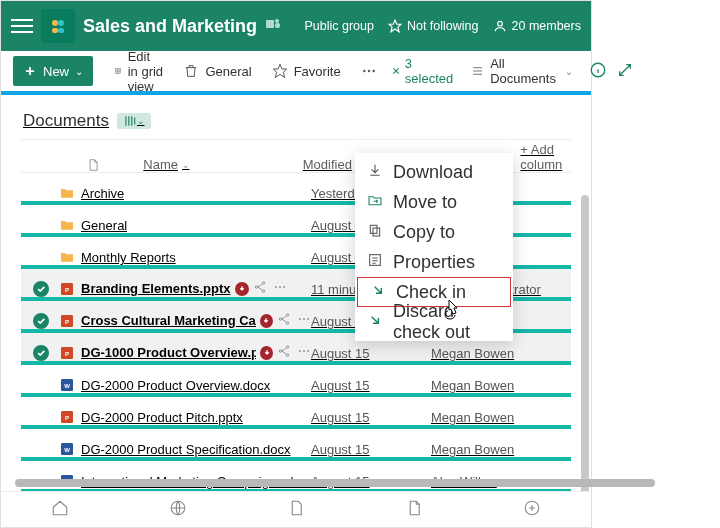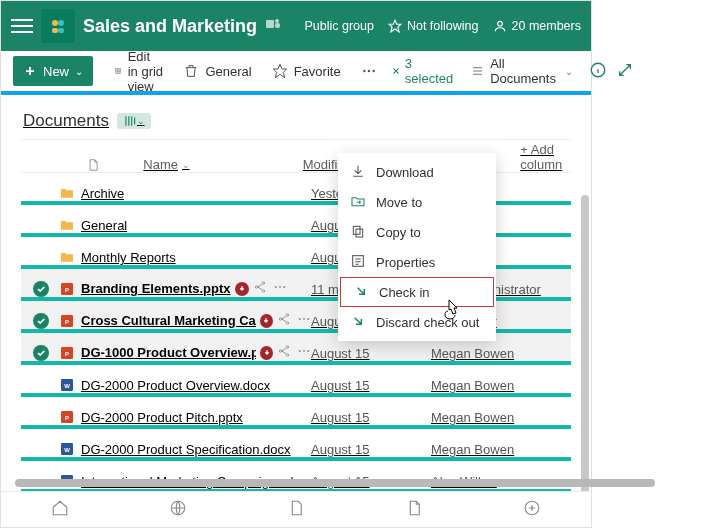--- a/index.html
+++ b/index.html
@@ -34,21 +34,21 @@
 .col-add{width:100px; color:#605e5c;}
 .row { display:flex; align-items:flex-end; height:32px; padding-left:12px; border-bottom:4px solid #14b8a6;}
 .row.selected{ background:#f1f1f1; font-weight:600;}
 .chk{width:16px;height:16px;border-radius:50%;background:#1b8466;display:flex;align-items:center;justify-content:center;}
 .chk svg{width:10px;height:10px;}
 .ficon{width:16px;height:16px;display:flex;align-items:center;justify-content:center;}
 .name-cell{display:flex;align-items:center;gap:6px; font-size:13px; white-space:nowrap; overflow:hidden; text-overflow:ellipsis;}
 .badge{width:14px;height:14px;border-radius:50%;background:#a4262c;display:inline-flex;align-items:center;justify-content:center;}
 .rowactions{display:flex;gap:6px;color:#888;}
 .rowactions svg{width:14px;height:14px;}
-.context-menu { position:absolute; top:58px; left:337px; width:158px; background:#fff; box-shadow:0 4px 16px rgba(0,0,0,0.18); z-index:50; font-size:13px; padding:4px 0;}
+.context-menu { position:absolute; top:58px; left:354px; width:158px; background:#fff; box-shadow:0 4px 16px rgba(0,0,0,0.18); z-index:50; font-size:18px; padding:4px 0;}
 .context-menu .mi{height:30px;display:flex;align-items:center;padding:0 12px;gap:10px;color:#323130;}
 .context-menu .mi.highlight{ border:1.5px solid #d13438; margin:0 2px; height:30px;}
 .context-menu .mi svg{width:16px;height:16px;}
 .cursor { position:absolute; top:203px; left:442px; z-index:60; pointer-events:none;}
 .bottombar { position:absolute; bottom:0; left:0; right:0; height:36px; border-top:1px solid #ededed; display:flex; justify-content:space-around; align-items:center; color:#605e5c;}
 .bottombar svg{width:18px;height:18px;}
 .scrollbar-v{position:absolute;right:2px;top:100px;width:8px;height:320px;background:#c8c8c8;border-radius:4px;}
 .scrollbar-h{position:absolute;left:14px;bottom:40px;height:8px;width:640px;background:#b8b8b8;border-radius:4px;}
 .teams-icon{opacity:0.8;}
 </style>

